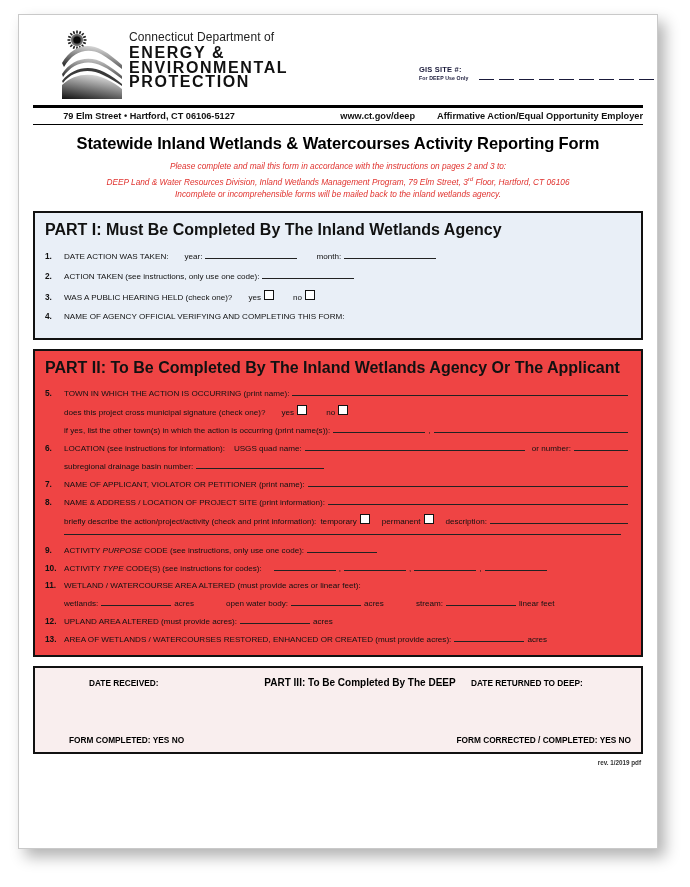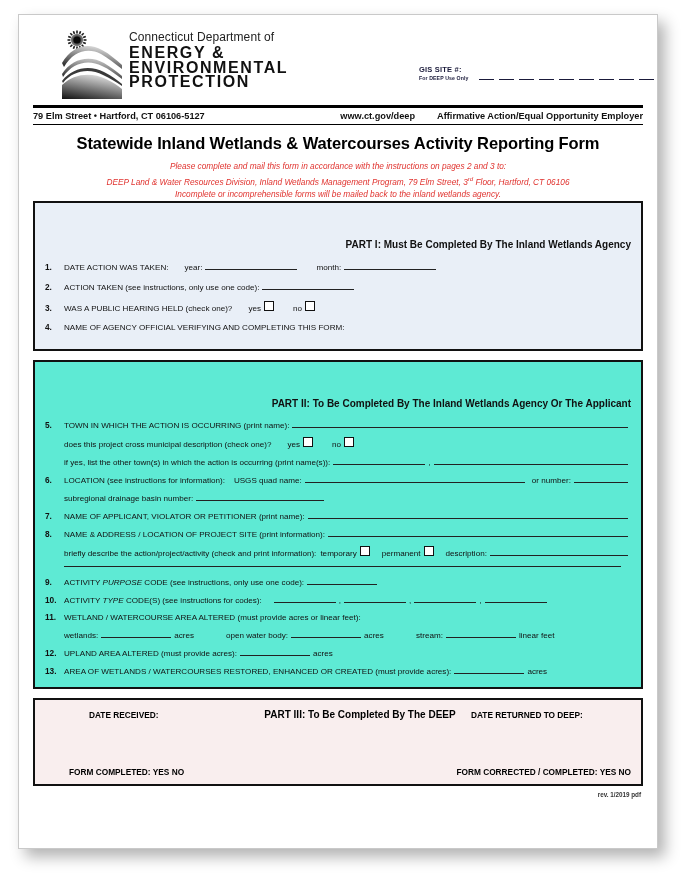--- a/index.html
+++ b/index.html
@@ -55,45 +55,45 @@
   }
   .gis-dashes i { display:block; width: 15px; border-bottom: 1.4px solid #1a1a3a; height: 8px; }
 
   .rule-thick { border-top: 3px solid #000; margin: 2px 0 0 0; }
 
   .addr-row {
     display: flex; align-items: baseline;
     font-size: 9.2px; font-weight: 700; color: #111;
     padding: 3px 0 0 0;
   }
-  .addr-row .a1 { width: 232px; }
+  .addr-row .a1 { width: 232px; text-align: center; }
   .addr-row .a2 { width: 150px; text-align: right; }
   .addr-row .a3 { flex: 1; text-align: right; }
   .rule-thin { border-top: 1.6px solid #000; margin-top: 3px; }
 
   
   .form-title {
     text-align: center; font-size: 16.5px; font-weight: 700;
     color: #000; margin: 9px 0 7px 0; letter-spacing: -0.1px;
   }
   .red-note {
     text-align: center; color: #e0332f;
     font-size: 8.3px; font-style: italic; line-height: 12.6px;
-    margin-bottom: 0;
+    margin-bottom: 10px;
   }
   .red-note sup { font-size: 6px; }
 
   
   .sec { border: 2px solid #111; box-sizing: border-box; }
   .sec-1 { background: #e9eff7; padding: 8px 10px 10px 10px; }
-  .sec-2 { background: #5eead4; padding: 8px 10px 9px 10px; margin-top: 9px; }
+  .sec-2 { background: #ef4444; padding: 8px 10px 9px 10px; margin-top: 9px; }
   .sec-3 { background: #f9eeee; padding: 9px 10px 8px 10px; margin-top: 9px; height: 88px; position: relative; box-sizing: border-box;}
   .sec-head {
-    text-align: right; font-weight: 700; font-size: 10px;
-    color: #111; margin-bottom: 11px; margin-top: 28px;
+    text-align: left; font-weight: 700; font-size: 16px;
+    color: #111; margin-bottom: 11px;
   }
   .sec-2 .sec-head { margin-bottom: 10px; }
 
   
   .row { display: flex; align-items: baseline; font-size: 8.1px; color: #111; margin-bottom: 9px; }
   .row.tight { margin-bottom: 7px; }
   .num { width: 19px; flex: 0 0 19px; font-weight: 700; font-size: 8.3px; }
   .indent { width: 19px; flex: 0 0 19px; }
   .lbl { white-space: nowrap; }
   .lbl em { font-style: italic; text-align: center; }
@@ -275,21 +275,21 @@
         <div class="sec-head">PART II:  To Be Completed By The Inland Wetlands Agency Or The Applicant</div>
 
         <div class="row tight">
           <div class="num">5.</div>
           <div class="lbl">TOWN IN WHICH THE ACTION IS OCCURRING (print name):</div>
           <span class="ln ln-grow"></span>
         </div>
 
         <div class="row tight">
           <div class="indent"></div>
-          <span>does this project cross municipal description (check one)?</span>
+          <span>does this project cross municipal signature (check one)?</span>
           <span class="sp14"></span>
           <span>yes</span>
           <span class="cb"></span>
           <span class="sp14"></span>
           <span>no</span>
           <span class="cb"></span>
         </div>
 
         <div class="row tight">
           <div class="indent"></div>

